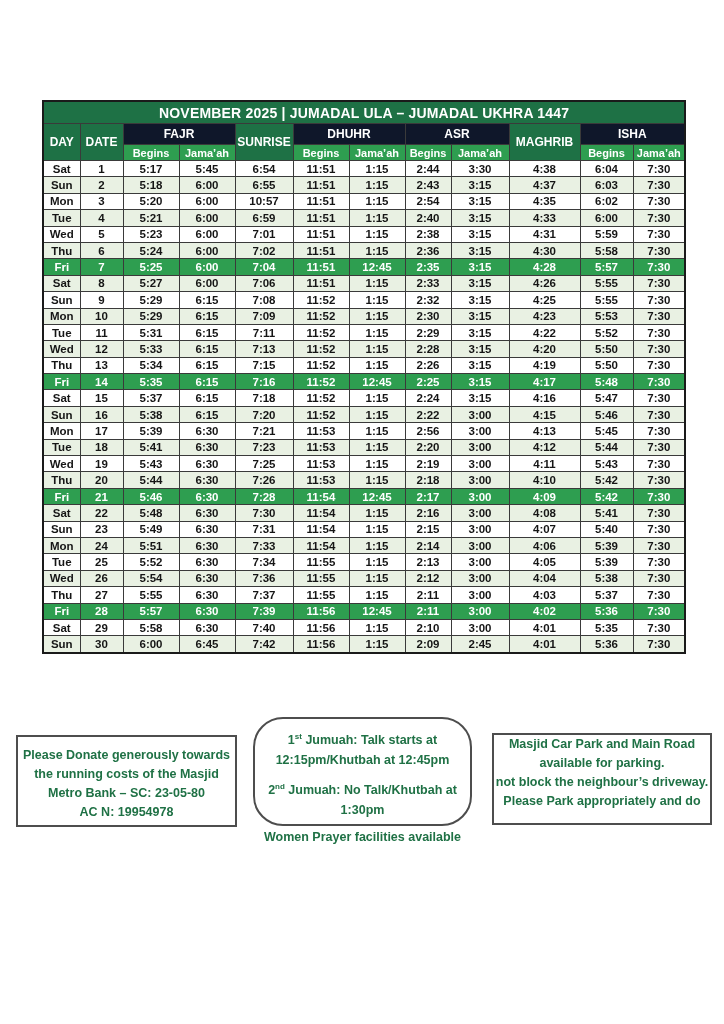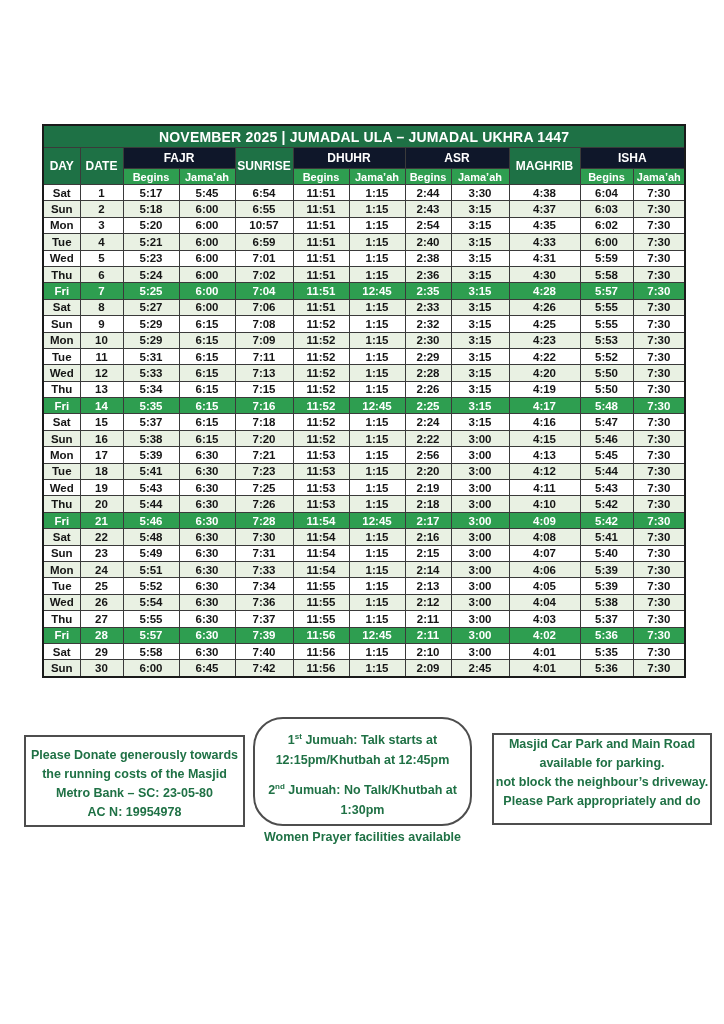--- a/index.html
+++ b/index.html
@@ -1,21 +1,21 @@
 <!DOCTYPE html>
 <html><head>
 <meta charset="utf-8">
 <style>
   html,body { margin:0; padding:0; background:#ffffff; }
   .page {
     position:relative; width:724px; height:1024px; background:#ffffff;
     font-family:"Liberation Sans", sans-serif; overflow:hidden;
   }
   table.timetable {
-    position:absolute; left:42px; top:124px; width:642px;
+    position:absolute; left:42px; top:100px; width:642px;
     border-collapse:collapse; table-layout:fixed;
     border:2px solid #1a1a1a;
   }
   table.timetable th, table.timetable td {
     border:1px solid #3a3a3a; text-align:center; vertical-align:middle;
     padding:0; overflow:hidden; white-space:nowrap;
   }
   tr.title-row th {
     background:#1e7145; color:#ffffff; font-size:14px; font-weight:700;
     height:21px; letter-spacing:.2px;
@@ -25,21 +25,21 @@
   tr.group-row th.span2 { background:#1e7145; }
   tbody td { font-size:11.5px; font-weight:700; color:#151515; height:15.4px; background:#ffffff; }
   tbody tr.even td   { background:#e9f1e3; }
   tbody tr.friday td { background:#2e9e50; color:#ffffff; }
   .note-box {
     position:absolute; border:2px solid #4d4d4d; background:#ffffff;
     color:#1f7145; font-weight:700; text-align:center; font-size:12.5px;
     box-sizing:border-box;
   }
   .note-box .line { line-height:19px; }
-  #donation-box { left:24px;  top:735px; width:221px; height:92px;  padding-top:9px; }
+  #donation-box { left:16px;  top:735px; width:221px; height:92px;  padding-top:9px; }
   #jumuah-box   { left:253px; top:717px; width:219px; height:109px; padding-top:8px;border-radius:30px; }
   #parking-box  { left:492px; top:733px; width:220px; height:92px;  }
   #jumuah-box .para { margin-bottom:7px; }
   #jumuah-box .line { line-height:20px; }
   #jumuah-box sup { font-size:8px; vertical-align:super; }
 </style>
 </head>
 <body>
 
 <div class="page">

